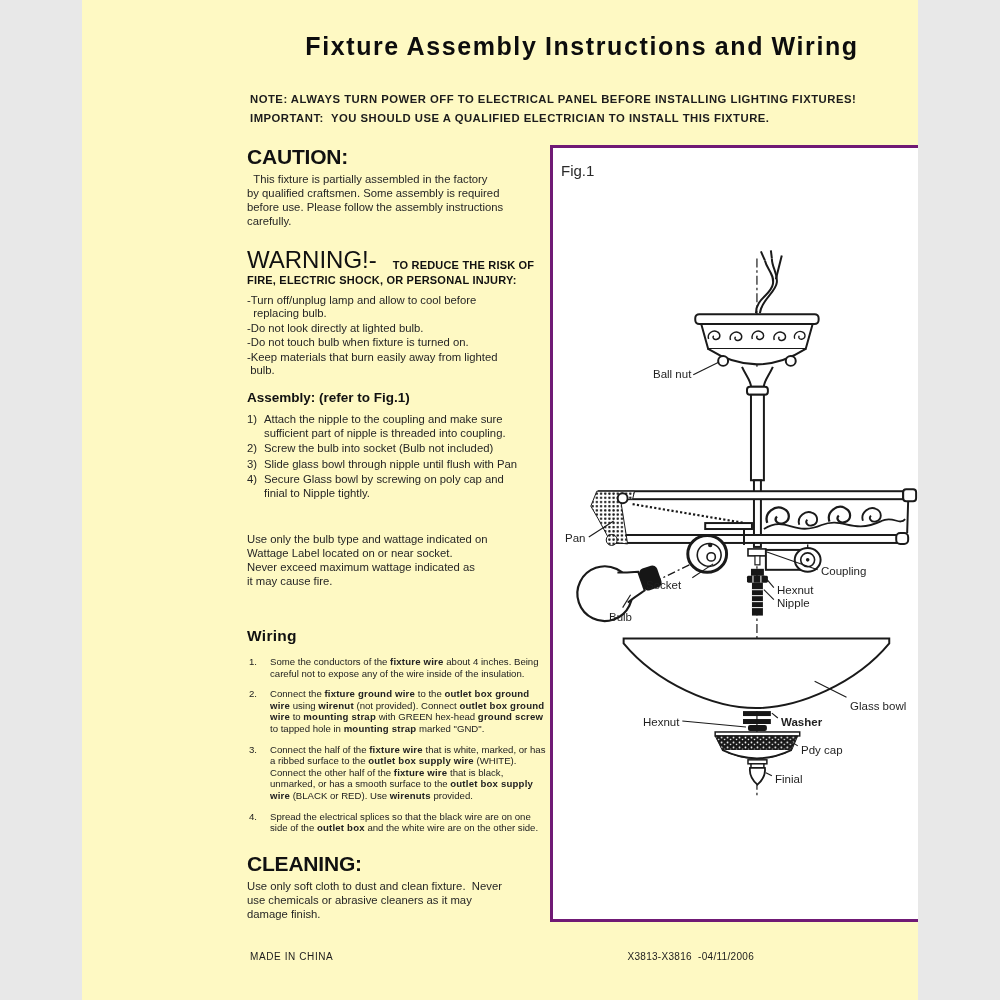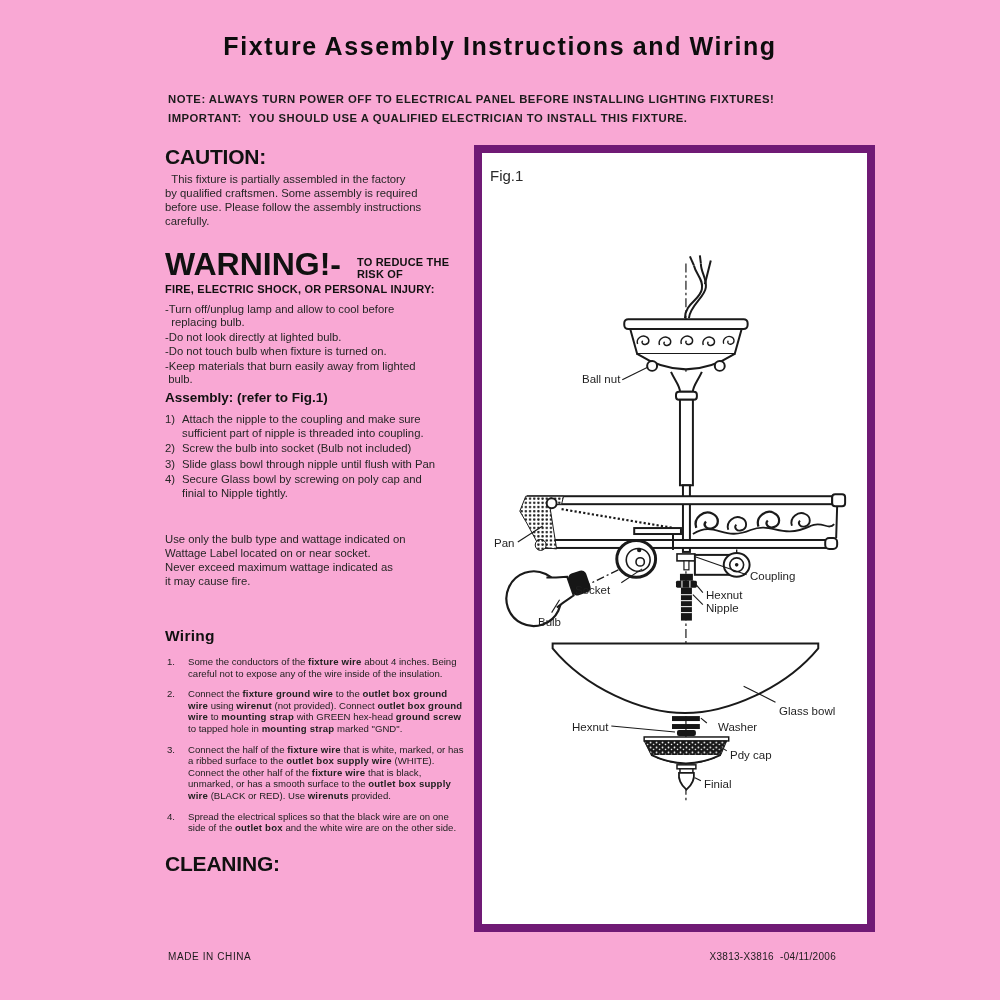--- a/index.html
+++ b/index.html
@@ -1,29 +1,29 @@
 <!DOCTYPE html>
 <html><head>
 <meta charset="utf-8">
 <style>
   html,body{margin:0;padding:0;background:#e8e8e8;}
-  .page{position:relative;width:1000px;height:1000px;background:#f9a8d4;margin:0 auto;
+  .page{position:relative;width:836px;height:1000px;background:#fef9c3;margin:0 auto;
         font-family:"Liberation Sans","DejaVu Sans",sans-serif;color:#262626;overflow:hidden;}
   .prewrap{white-space:pre-wrap;}
 
   .title{position:absolute;top:32px;left:0;width:1000px;text-align:center;
          font-size:25px;font-weight:bold;color:#0d0d0d;letter-spacing:1.6px;word-spacing:-1px;}
 
   .notices{position:absolute;top:90px;left:168px;width:680px;
            font-size:11.3px;font-weight:bold;color:#1c1c1c;letter-spacing:.5px;line-height:18.5px;}
 
   .left-col{position:absolute;left:165px;top:140px;width:304px;height:810px;}
   .left-col section{position:absolute;left:0;width:304px;}
   .h-big{font-size:21px;font-weight:bold;color:#111;letter-spacing:-.2px;}
-  .h-warning{font-size:32px;font-weight:bold;color:#111;}
+  .h-warning{font-size:24px;font-weight:normal;color:#111;}
   .h-small{font-size:11px;font-weight:bold;color:#111;letter-spacing:.2px;}
   .h-med{font-size:13.5px;font-weight:bold;color:#111;}
   .h-wiring{font-size:15.5px;font-weight:bold;color:#111;letter-spacing:.3px;}
   .body-txt{font-size:11.3px;line-height:14px;color:#262626;margin-top:3px;}
 
   #sec-caution{top:5px;}
   #sec-warning1{top:106px;}
   #sec-assembly{top:250px;}
   #bulb-note{top:389px;position:absolute;}
   #sec-warning2{top:420px;}
@@ -40,21 +40,21 @@
   ol.plain .num{flex:0 0 17px;}
   ol.plain .txt{flex:1;}
 
   ol.wiring-list{list-style:none;margin:11px 0 0 2px;padding:0;}
   ol.wiring-list li{display:flex;font-size:9.6px;line-height:11.6px;margin-bottom:9px;color:#222;}
   ol.wiring-list .num{flex:0 0 21px;}
   ol.wiring-list .txt{flex:1;max-width:283px;}
   ol.wiring-list b{font-weight:bold;letter-spacing:.2px;}
 
   .fig-box{position:absolute;left:468px;top:145px;width:385px;height:771px;
-           border:8px solid #701a75;background:#fff;margin-left:6px;}
+           border:3px solid #701a75;background:#fff;}
   .fig-label{position:absolute;left:8px;top:14px;font-size:15px;color:#2a2a2a;}
   .fig-box svg{position:absolute;left:0;top:0;}
   .part-label{position:absolute;font-size:11.5px;color:#1f1f1f;white-space:nowrap;}
 
   .footer-left{position:absolute;left:168px;top:951px;font-size:10px;color:#1c1c1c;letter-spacing:.6px;}
   .footer-right{position:absolute;right:164px;top:951px;font-size:10px;color:#1c1c1c;letter-spacing:.3px;}
 </style>
 </head>
 <body>
 
@@ -142,20 +142,23 @@
           </li>
           <li>
             <span class="num">4.</span>
             <span class="txt"><span>Spread the electrical splices so that the black wire are on one side of the </span><b>outlet box</b><span> and the white wire are on the other side.</span></span>
           </li>
         </ol>
     </section>
 
     <section id="sec-cleaning">
       <div class="h-big">CLEANING:</div>
+      <div class="body-txt prewrap">Use only soft cloth to dust and clean fixture.  Never
+use chemicals or abrasive cleaners as it may
+damage finish.</div>
     </section>
 
   </div>
 
   <div class="fig-box">
     <svg width="385" height="771" viewBox="0 0 387 773">
       <defs>
         <pattern id="dots" width="4.2" height="4.2" patternUnits="userSpaceOnUse">
           <rect width="4.2" height="4.2" fill="#ffffff"></rect>
           <circle cx="2.1" cy="2.1" r="1.25" fill="#1a1a1a"></circle>
@@ -305,21 +308,21 @@
     <div id="part-labels">
         <span class="part-label" style="left: 100px; top: 220px;">Ball nut</span>
         <span class="part-label" style="left: 12px; top: 384px;">Pan</span>
         <span class="part-label" style="left: 93px; top: 431px;">Socket</span>
         <span class="part-label" style="left: 56px; top: 463px;">Bulb</span>
         <span class="part-label" style="left: 268px; top: 417px;">Coupling</span>
         <span class="part-label" style="left: 224px; top: 436px;">Hexnut</span>
         <span class="part-label" style="left: 224px; top: 449px;">Nipple</span>
         <span class="part-label" style="left: 297px; top: 552px;">Glass bowl</span>
         <span class="part-label" style="left: 90px; top: 568px;">Hexnut</span>
-        <span class="part-label" style="left: 236px; top: 568px;">Washer</span>
+        <span class="part-label" style="left: 228px; top: 568px; font-weight: bold;">Washer</span>
         <span class="part-label" style="left: 248px; top: 596px;">Pdy cap</span>
         <span class="part-label" style="left: 222px; top: 625px;">Finial</span>
       </div>
   </div>
 
   <span class="footer-left">MADE IN CHINA</span>
   <span class="footer-right prewrap">X3813-X3816  -04/11/2006</span>
 
 </div>
 

